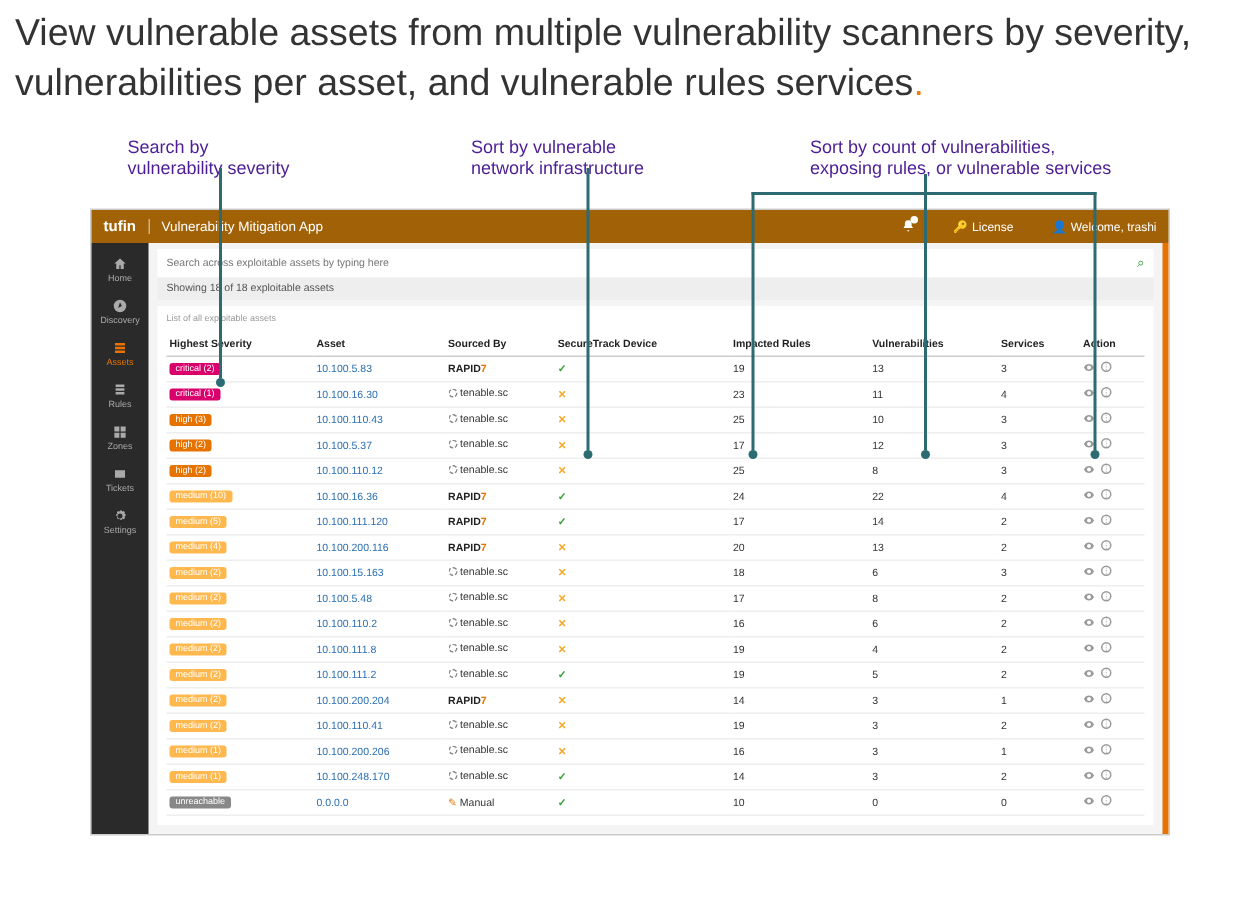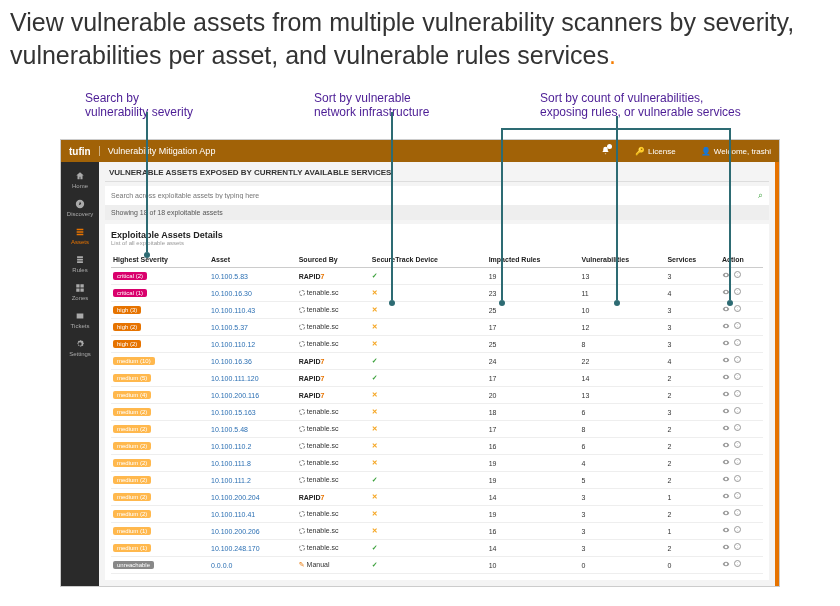--- a/index.html
+++ b/index.html
@@ -166,31 +166,29 @@
           </div>
           <div class="side-item">
             <svg viewBox="0 0 24 24">
               <path d="M12 8a4 4 0 1 0 0 8 4 4 0 0 0 0-8zm9 4l-2 1 1 2-2 2-2-1-1 2h-3l-1-2-2 1-2-2 1-2-2-1v-3l2-1-1-2 2-2 2 1 1-2h3l1 2 2-1 2 2-1 2 2 1z"></path>
             </svg>
             <span>Settings</span>
           </div>
         </div>
 
       <div class="content">
-        <div class="page-heading">VULNERABLE ASSETS EXPOSED BY CURRENTLY AVAILABLE SERVICES</div>
 
         <div class="search-row">
           <input class="search-input" placeholder="Search across exploitable assets by typing here" style="">
           <span class="search-ico">⌕</span>
         </div>
 
         <div class="showing">Showing 18 of 18 exploitable assets</div>
 
         <div class="details-box">
-          <div class="details-title">Exploitable Assets Details</div>
           <div class="details-sub">List of all exploitable assets</div>
 
           <table>
             <thead>
               <tr>
                 <th>Highest Severity</th>
                 <th>Asset</th>
                 <th>Sourced By</th>
                 <th>SecureTrack Device</th>
                 <th>Impacted Rules</th>

